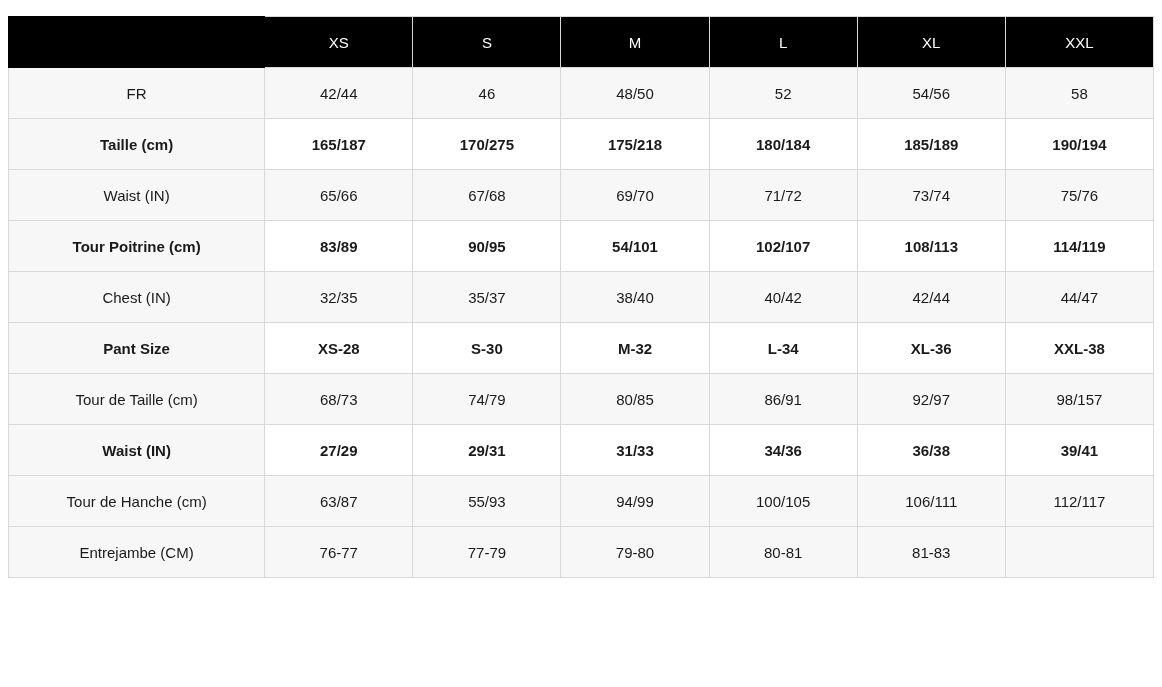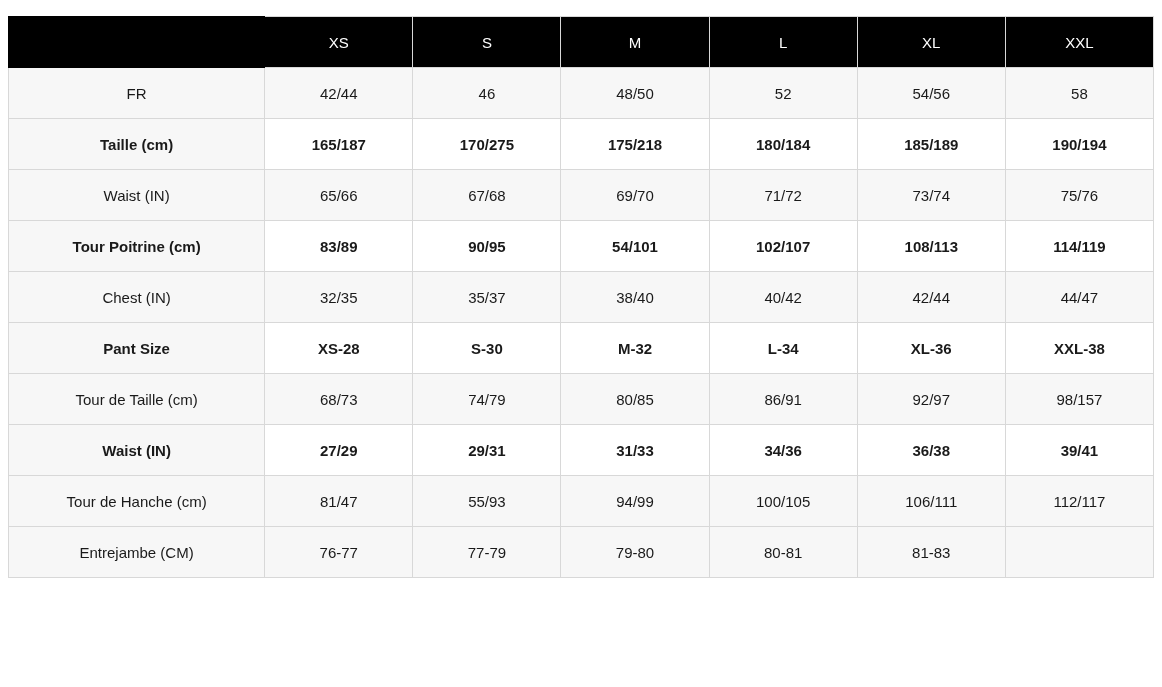--- a/index.html
+++ b/index.html
@@ -158,21 +158,21 @@
         <td>Waist (IN)</td>
         <td>27/29</td>
         <td>29/31</td>
         <td>31/33</td>
         <td>34/36</td>
         <td>36/38</td>
         <td>39/41</td>
       </tr>
       <tr class="odd">
         <td>Tour de Hanche (cm)</td>
-        <td>81/47</td>
+        <td>63/87</td>
         <td>55/93</td>
         <td>94/99</td>
         <td>100/105</td>
         <td>106/111</td>
         <td>112/117</td>
       </tr>
       <tr class="odd">
         <td>Entrejambe (CM)</td>
         <td>76-77</td>
         <td>77-79</td>

